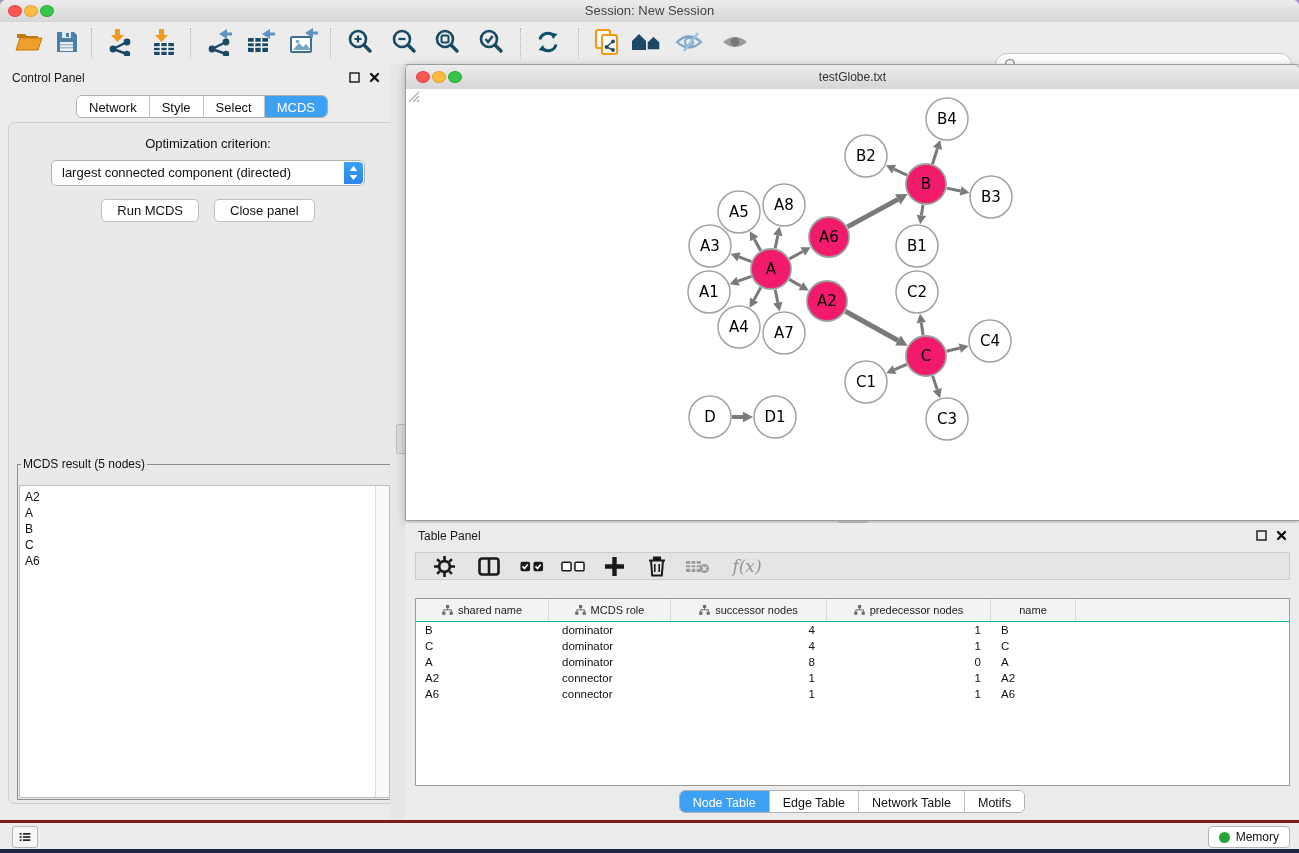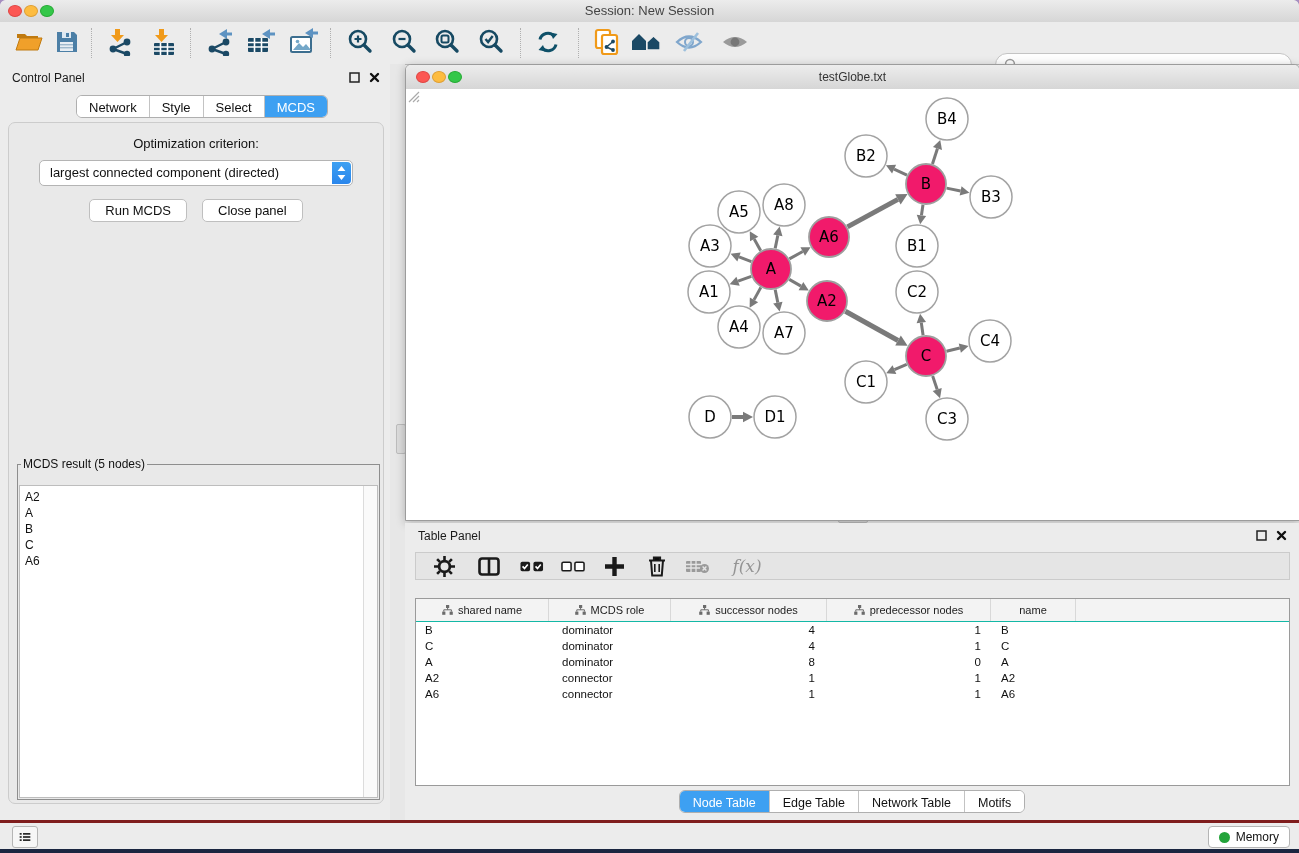--- a/index.html
+++ b/index.html
@@ -29,21 +29,21 @@
   .phead-title{font-size:12px;color:#1a1a1a;}
   .ctl-ico{width:16px;height:16px;display:flex;align-items:center;justify-content:center;background:none;border:none;padding:0;}
   
   .control-panel{position:absolute;left:0;top:64px;width:390px;height:756px;background:#ececec;}
   .cp-head{position:absolute;left:0;top:0;width:100%;height:26px;}
   .cp-head .phead-title{position:absolute;left:12px;top:7px;}
   .cp-tabs{position:absolute;left:76px;top:31px;display:flex;border:1px solid #afafaf;border-radius:6px;overflow:hidden;background:#fff;height:21px;}
   .seg{font-size:13px;color:#111;padding:2px 12px 0;border:none;background:#fff;border-left:1px solid #c3c3c3;cursor:default;}
   .seg:first-child{border-left:none;}
   .seg.active{background:var(--accent,#3da0f2);color:#fff;}
-  .cp-body{position:absolute;left:8px;top:58px;width:374px;height:680px;background:#e9e9e9;border:1px solid #cccccc;border-radius:7px;}
+  .cp-body{position:absolute;left:8px;top:58px;width:374px;height:680px;background:#e9e9e9;border:1px solid #cccccc;border-radius:7px;padding-left:12px;}
   .opt-label{margin-top:13px;text-align:center;font-size:13px;color:#111;}
   .dropdown{position:relative;margin:9px auto 0;width:312px;height:24px;background:#fff;border:1px solid #b4b4b4;border-radius:5px;}
   .dropdown .dd-text{position:absolute;left:10px;top:4px;font-size:13px;color:#111;white-space:nowrap;}
   .dd-step{position:absolute;right:1px;top:1px;width:19px;height:22px;border-radius:0 4px 4px 0;background:linear-gradient(var(--accent,#3da0f2),#2a86ec);display:flex;align-items:center;justify-content:center;}
   .btn-row{margin-top:13px;display:flex;justify-content:center;gap:15px;}
   .pushbtn{font-size:13px;color:#111;background:#fff;border:1px solid #bfbfbf;border-radius:5px;padding:3px 15px;cursor:default;}
   .result-fs{position:absolute;left:8px;right:3px;top:334px;bottom:3px;border:1px solid #8e8e8e;margin:0;padding:1px;background:#e9e9e9;}
   .result-fs legend{font-size:12px;color:#111;padding:0 2px;margin-left:2px;}
   .listbox{position:absolute;left:1px;right:1px;top:14px;bottom:1px;background:#fff;border:1px solid #bdbdbd;}
   .listbox .items{position:absolute;left:0;top:0;right:14px;bottom:0;padding:3px 5px;font-size:12px;line-height:16px;color:#111;}

